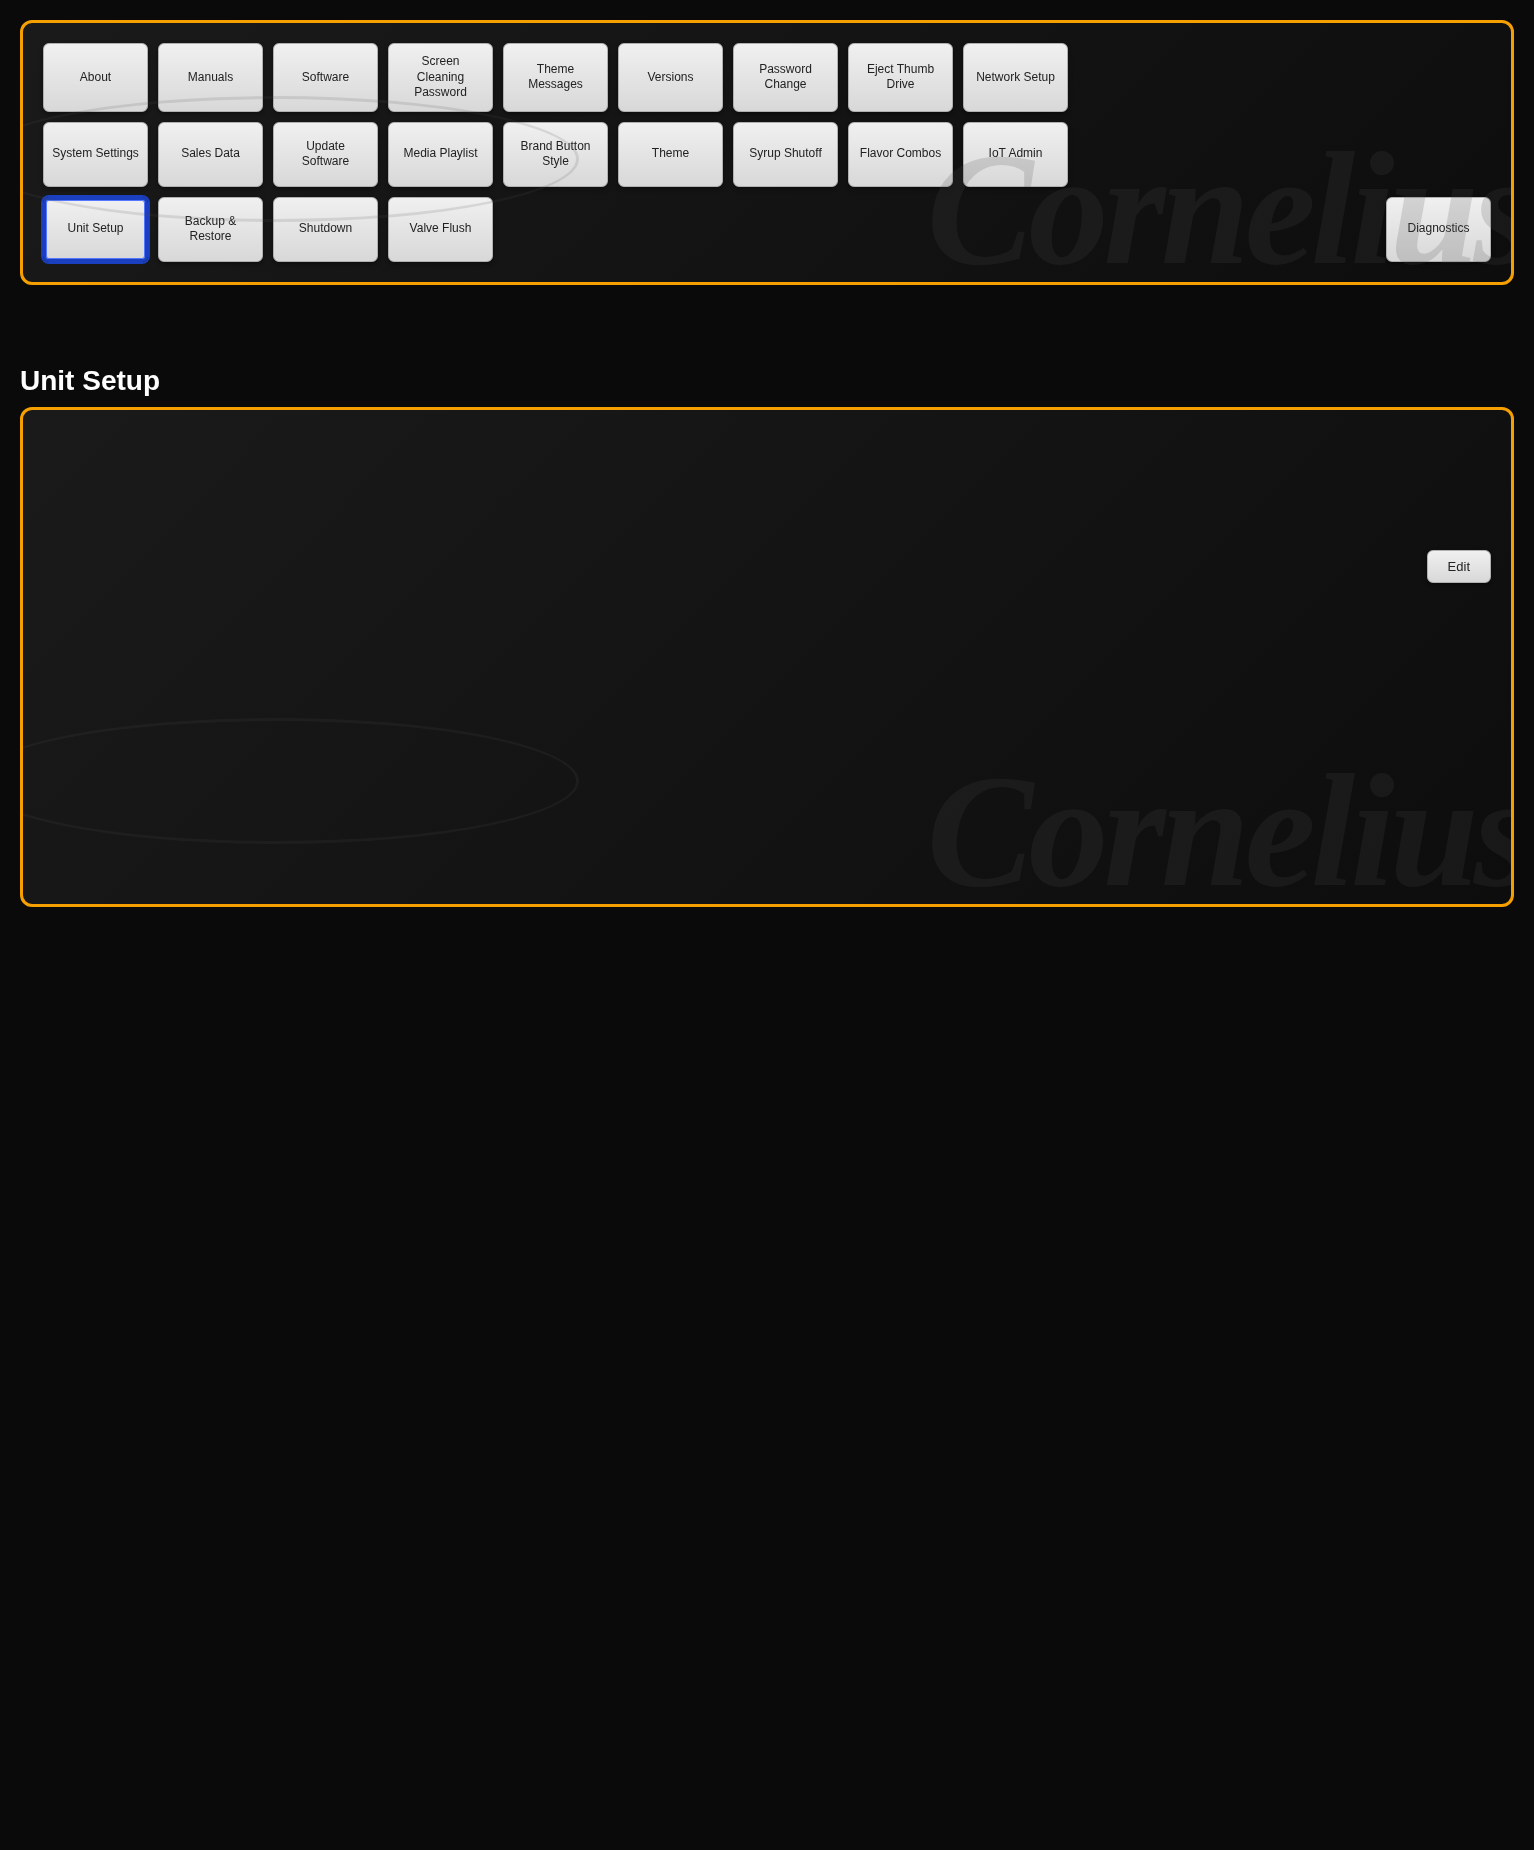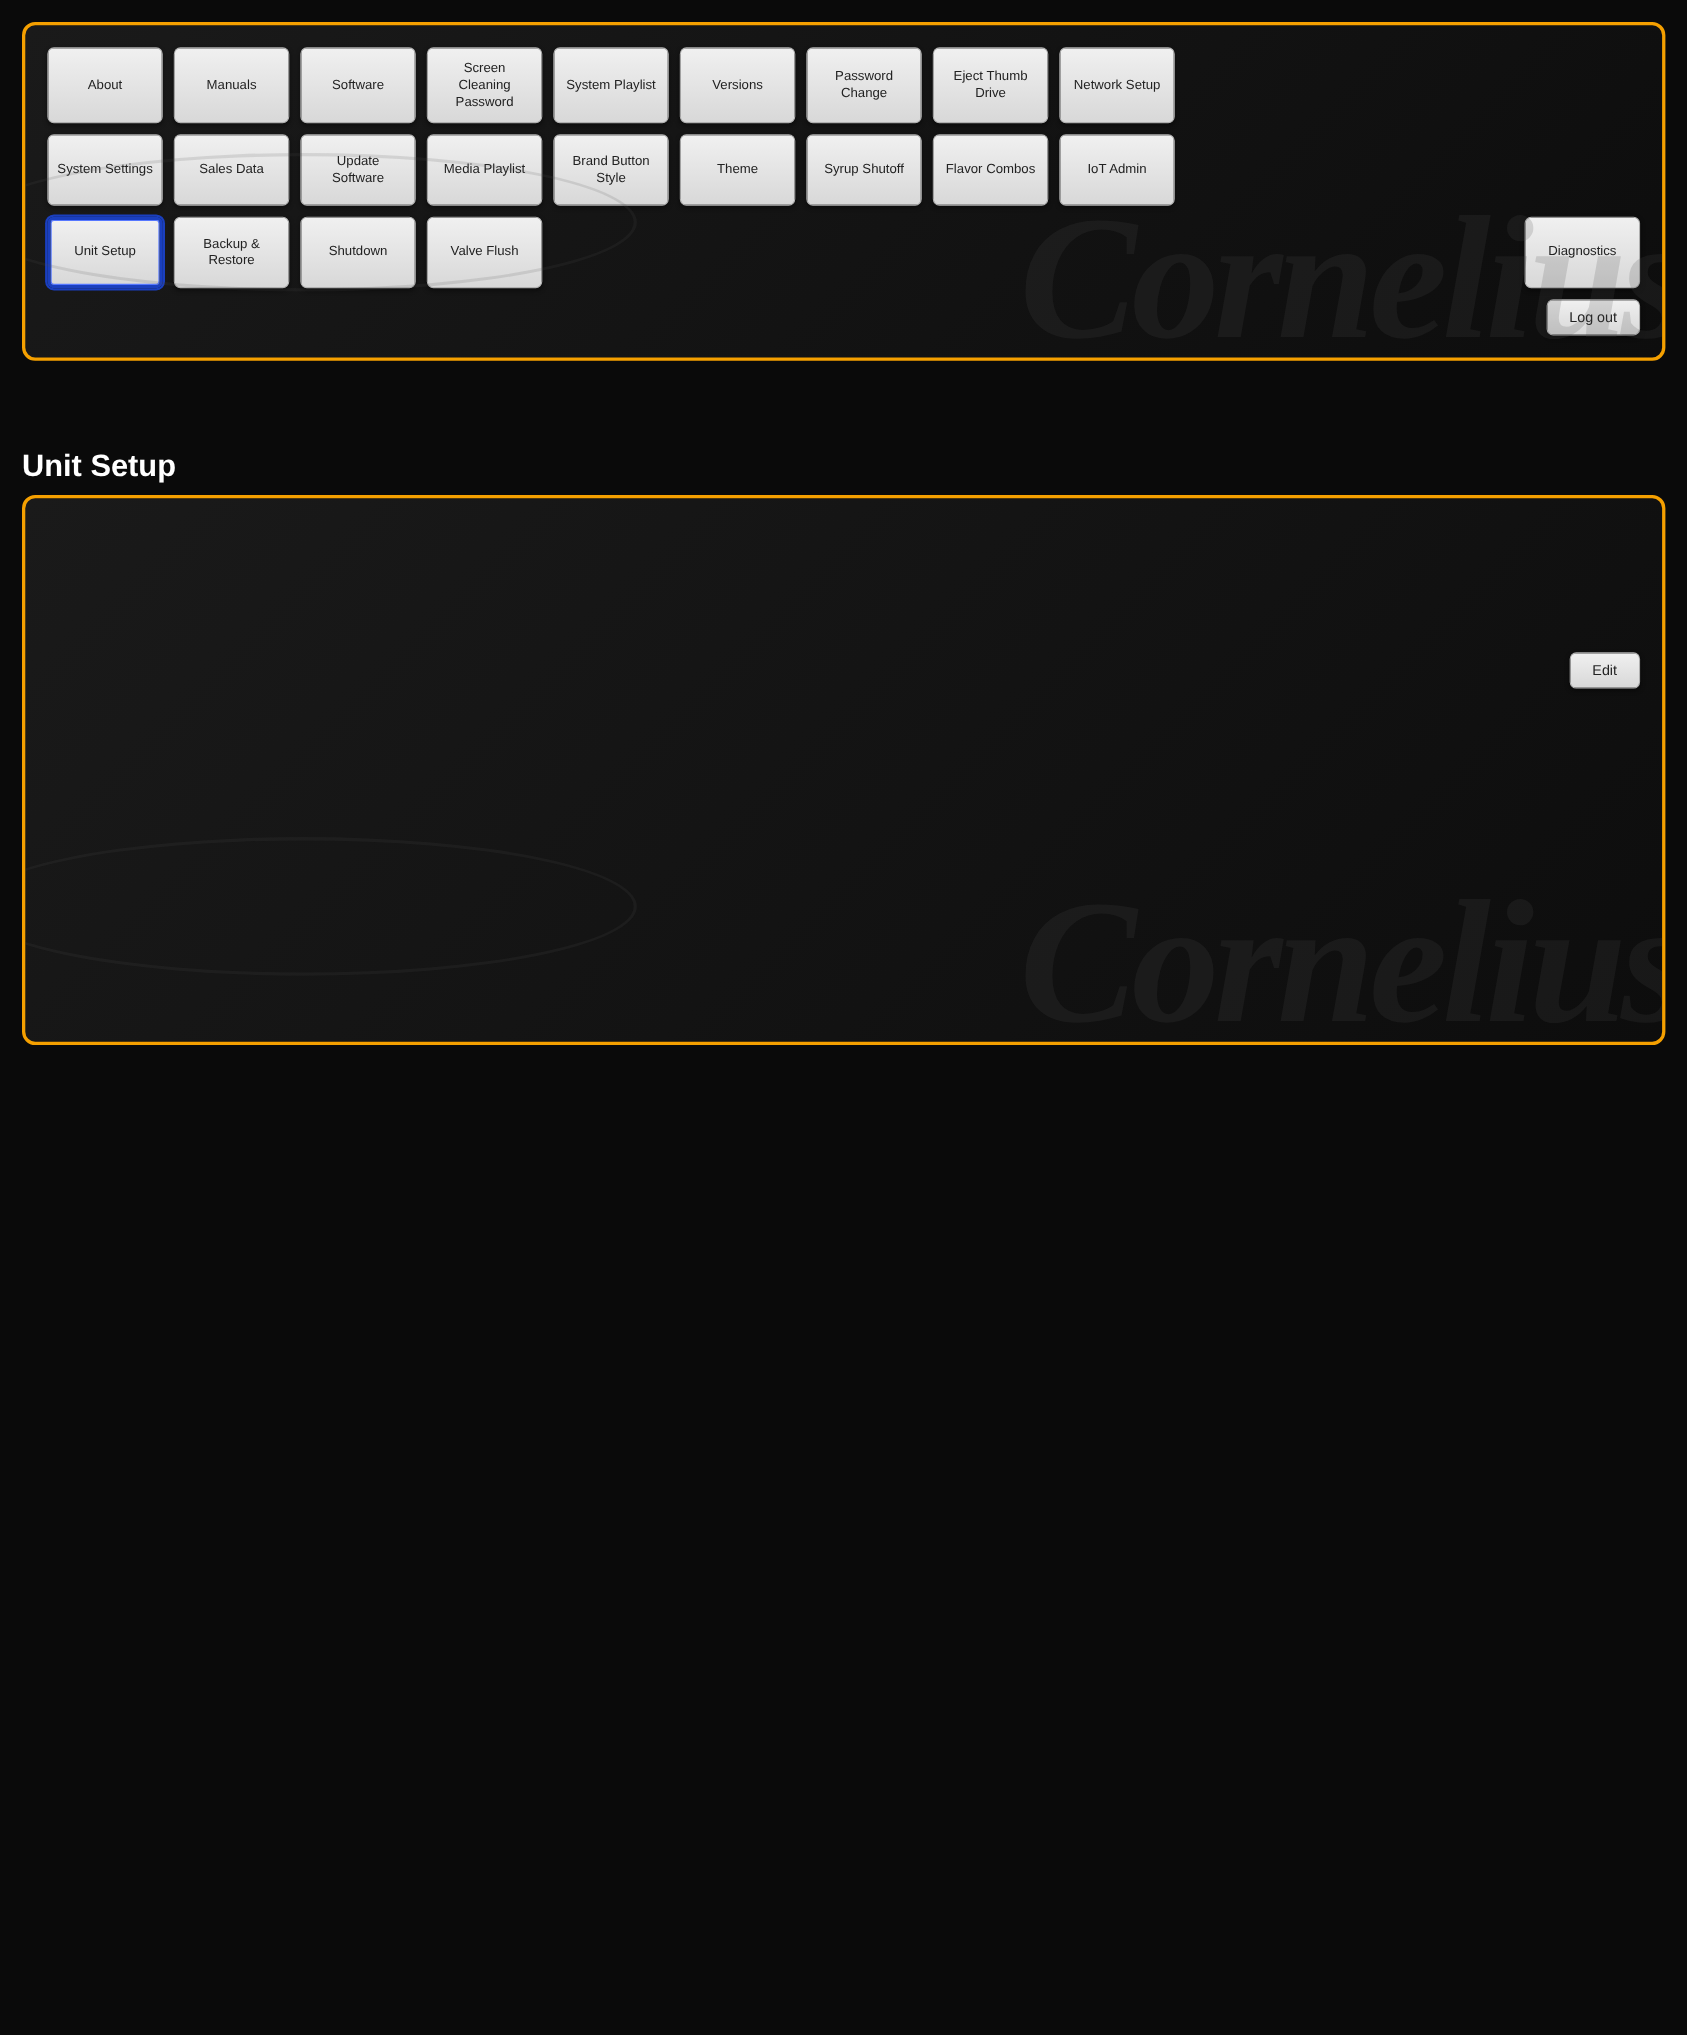--- a/index.html
+++ b/index.html
@@ -113,21 +113,21 @@
 
 <div>
 
   <div class="panel">
 
     <div class="button-grid">
       <button class="ui-button">About</button>
       <button class="ui-button">Manuals</button>
       <button class="ui-button">Software</button>
       <button class="ui-button">Screen Cleaning Password</button>
-      <button class="ui-button">System Playlist</button>
+      <button class="ui-button">Theme Messages</button>
       <button class="ui-button">Versions</button>
       <button class="ui-button">Password Change</button>
       <button class="ui-button">Eject Thumb Drive</button>
       <button class="ui-button">Network Setup</button>
     </div>
 
     <div class="button-grid">
       <button class="ui-button">System Settings</button>
       <button class="ui-button">Sales Data</button>
       <button class="ui-button">Update Software</button>
@@ -144,23 +144,20 @@
         <button class="ui-button active">Unit Setup</button>
         <button class="ui-button">Backup &amp; Restore</button>
         <button class="ui-button">Shutdown</button>
         <button class="ui-button">Valve Flush</button>
       </div>
       <div class="button-grid" style="margin-bottom:0;">
         <button class="ui-button">Diagnostics</button>
       </div>
     </div>
 
-    <div class="logout-row">
-      <button class="logout-btn">Log out</button>
-    </div>
 
   </div>
 </div>
 
 <div class="spacer"></div>
 
 <div>
   <div class="section-title">Unit Setup</div>
 
   <div class="panel" style="min-height: 500px;">

